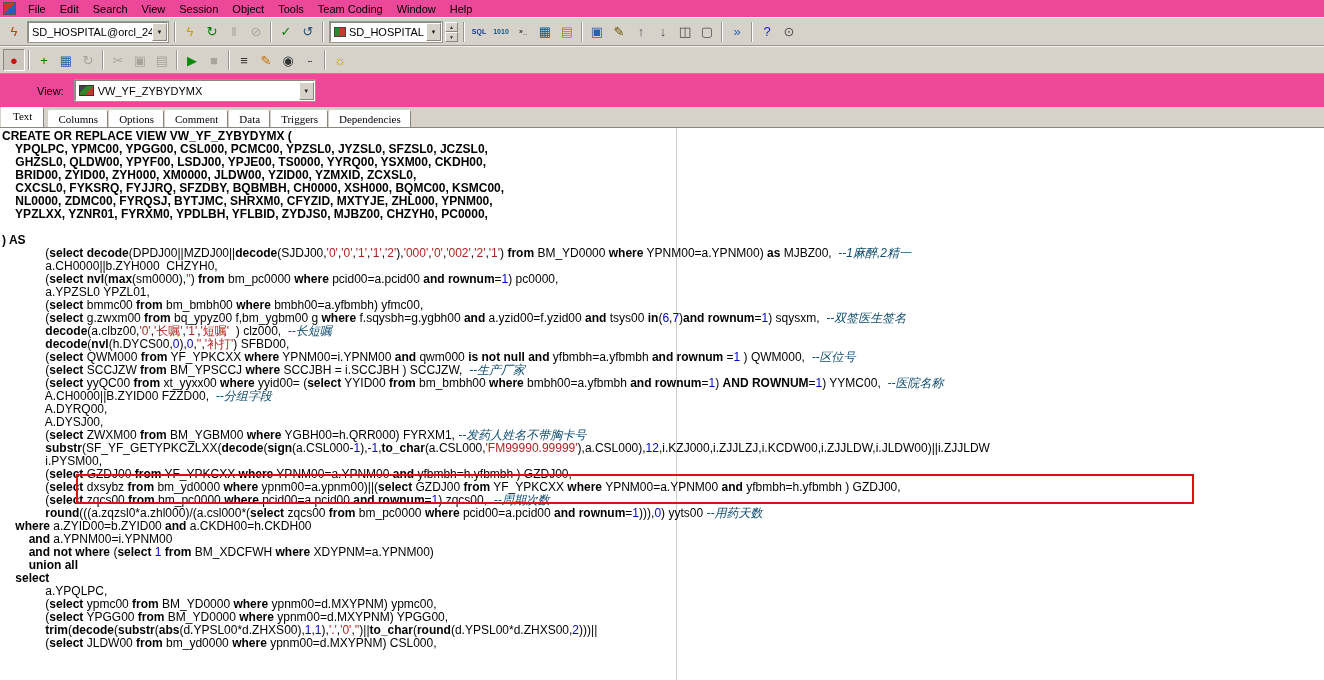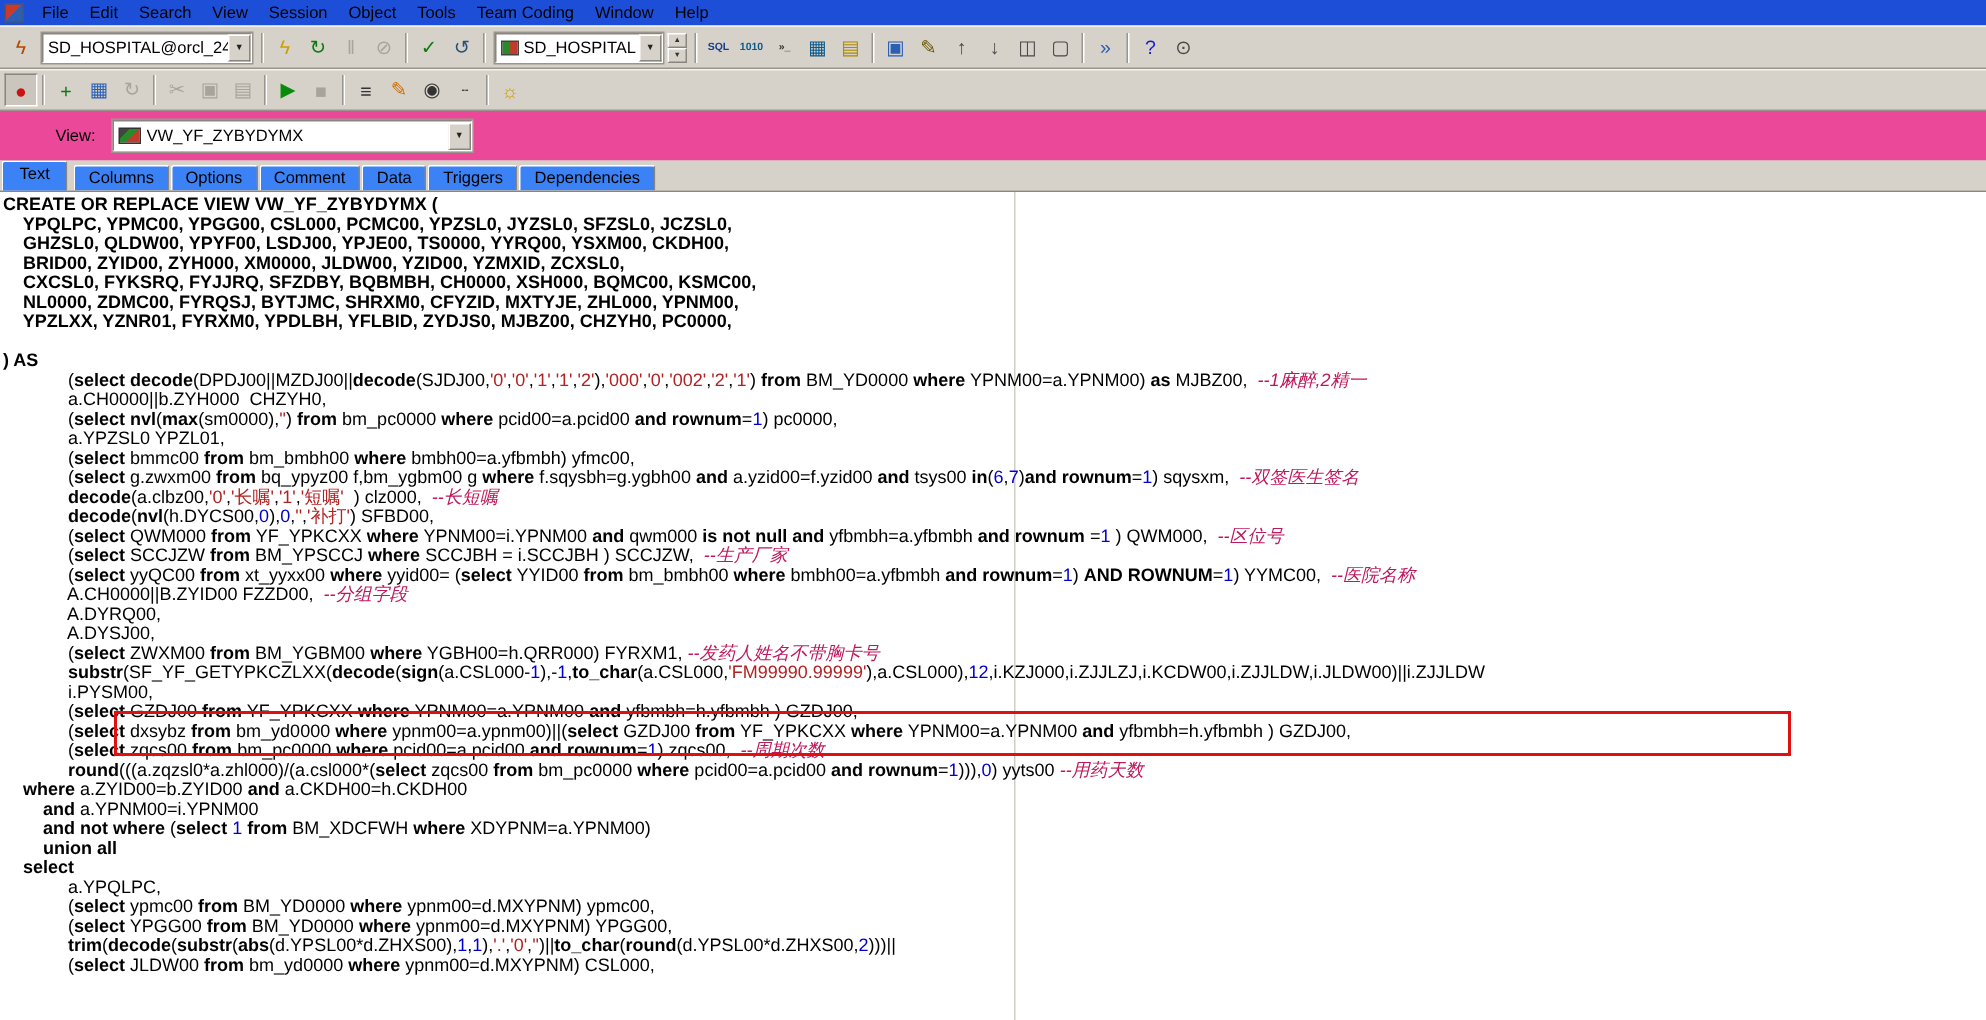--- a/index.html
+++ b/index.html
@@ -1,19 +1,19 @@
 <!DOCTYPE html>
 <html><head>
 <meta charset="utf-8">
 <style>
   *{box-sizing:border-box;margin:0;padding:0;}
   html,body{width:1324px;height:680px;overflow:hidden;}
   body{background:#d6d2ca;font-family:"Liberation Sans","DejaVu Sans",sans-serif;font-size:11px;color:#000;}
 
-  .menu-bar{height:17px;display:flex;align-items:center;padding-left:3px;background:#1d4ed8;}
+  .menu-bar{height:17px;display:flex;align-items:center;padding-left:3px;background:#ec4899;}
   .app-icon{width:13px;height:13px;margin-right:5px;background:linear-gradient(135deg,#c93a2a 0 50%,#2b5fb4 50% 100%);border:1px solid #555;}
   .menu-item{padding:1px 7px;cursor:default;white-space:nowrap;}
   #menu-items{display:flex;}
 
   .toolbar{display:flex;align-items:center;padding:1px 3px;border-top:1px solid #f4f2ee;border-bottom:1px solid #9a968e;background:#d6d2ca;}
   #toolbar1{height:29px;}
   #toolbar2{height:28px;}
   .tb-icon{width:22px;height:22px;display:flex;align-items:center;justify-content:center;font-size:13px;cursor:default;flex:none;}
   .tb-icon .gsmall{font-size:7px;font-weight:bold;}
   .tb-icon.disabled span{color:#a8a49c !important;}
@@ -26,30 +26,30 @@
   .obj-ico{width:12px;height:10px;margin-right:3px;background:linear-gradient(90deg,#2a8a2a 0 45%,#c23a2a 55% 100%);border:1px solid #444;flex:none;}
   .spin{display:inline-flex;flex-direction:column;width:13px;height:20px;margin-right:2px;flex:none;}
   .spin-b{flex:1;font-size:5px;line-height:8px;text-align:center;background:#d6d2ca;border:1px solid;border-color:#ffffff #8a867e #8a867e #ffffff;color:#333;}
 
   .view-bar{height:33px;display:flex;align-items:center;padding-left:37px;background:#ec4899;}
   .view-label{margin-right:8px;}
   .view-combo{width:240px;height:21px;}
   .view-obj-ico{width:15px;height:11px;margin-right:4px;background:linear-gradient(135deg,#444 0 30%,#2a8a2a 30% 60%,#c23a2a 60% 100%);border:1px solid #333;flex:none;}
 
   .tab-bar{height:20px;display:flex;align-items:flex-end;padding-left:1px;background:#d6d2ca;}
-  .tab{height:17px;line-height:16px;padding:0 9px;background:#3b82f6;border:1px solid #8a867e;border-bottom:none;border-top-color:#fff;border-left-color:#fff;border-top-left-radius:2px;border-top-right-radius:2px;margin-right:1px;white-space:nowrap;cursor:default;}
+  .tab{height:17px;line-height:16px;padding:0 9px;background:#ffffff;border:1px solid #8a867e;border-bottom:none;border-top-color:#fff;border-left-color:#fff;border-top-left-radius:2px;border-top-right-radius:2px;margin-right:1px;white-space:nowrap;cursor:default;font-family:Liberation Serif, serif;}
   .tab.active{height:20px;position:relative;z-index:2;margin-right:4px;padding:0 11px;}
 
   .editor{position:relative;height:553px;background:#ffffff;border-top:1px solid #8a867e;overflow:hidden;font-family:Liberation Sans, sans-serif;font-size:12px;line-height:13px;padding:2px 0 0 2px;color:#000;}
   .margin-line{position:absolute;left:676px;top:0;bottom:0;width:1px;background:#d0cec8;}
   .code-line{height:13px;white-space:pre;position:relative;}
   .code-line.hdr{font-weight:bold;}
   .code-line b{font-weight:bold;}
   .str{color:#b22222;}
-  .cmt{color:#be185d;font-style:italic;}
+  .cmt{color:#0c4a6e;font-style:italic;}
   .num{color:#0000cc;}
   .code-line.boxed::after{content:"";position:absolute;left:74px;top:-7px;width:1114px;height:26px;border:2px solid #e01010;z-index:3;pointer-events:none;}
 </style>
 </head>
 <body>
 
 <div>
 
   <div class="menu-bar">
     <span class="app-icon"></span>

